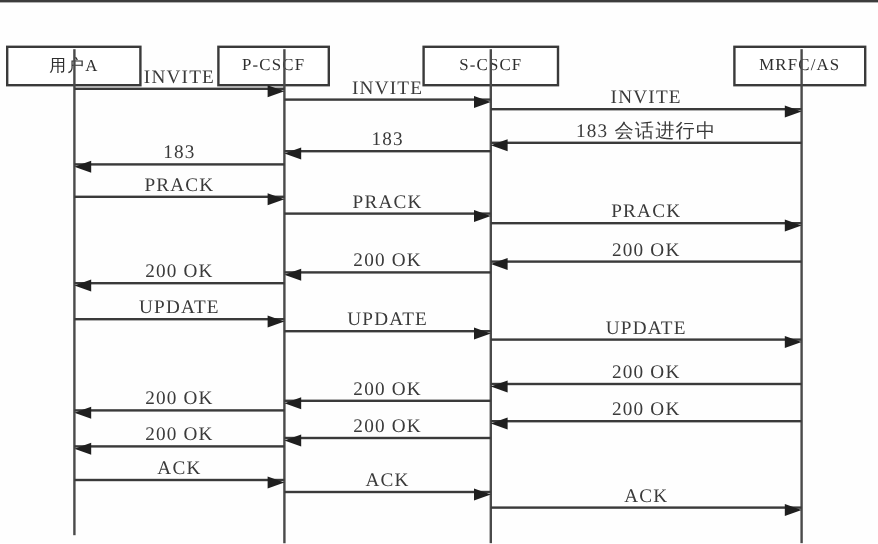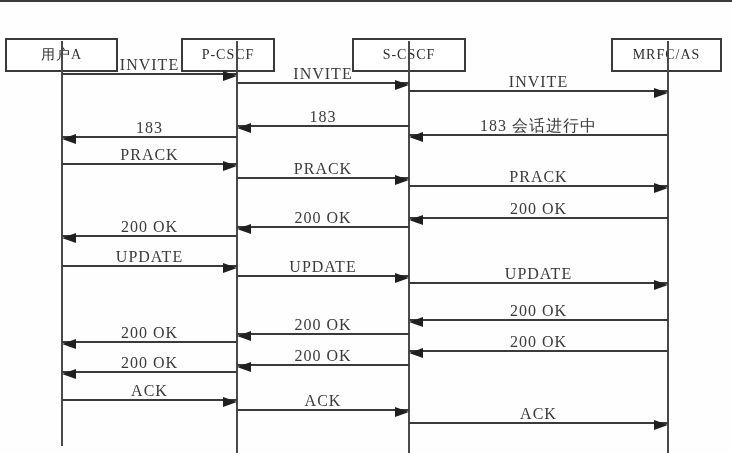--- a/index.html
+++ b/index.html
@@ -69,21 +69,21 @@
     </div>
   <div class="msg dir-right" style="left:237px;top:80px;width:172px">
       <span class="mlabel">INVITE</span>
       <span class="arrowhead"></span>
     </div>
   <div class="msg dir-right" style="left:409px;top:88px;width:259px">
       <span class="mlabel">INVITE</span>
       <span class="arrowhead"></span>
     </div>
 
-  <div class="msg dir-left" style="left:409px;top:132px;width:259px">
+  <div class="msg dir-left" style="left:409px;top:116px;width:259px">
       <span class="mlabel">183 会话进行中</span>
       <span class="arrowhead"></span>
     </div>
   <div class="msg dir-left" style="left:237px;top:123px;width:172px">
       <span class="mlabel">183</span>
       <span class="arrowhead"></span>
     </div>
   <div class="msg dir-left" style="left:62px;top:134px;width:175px">
       <span class="mlabel">183</span>
       <span class="arrowhead"></span>

